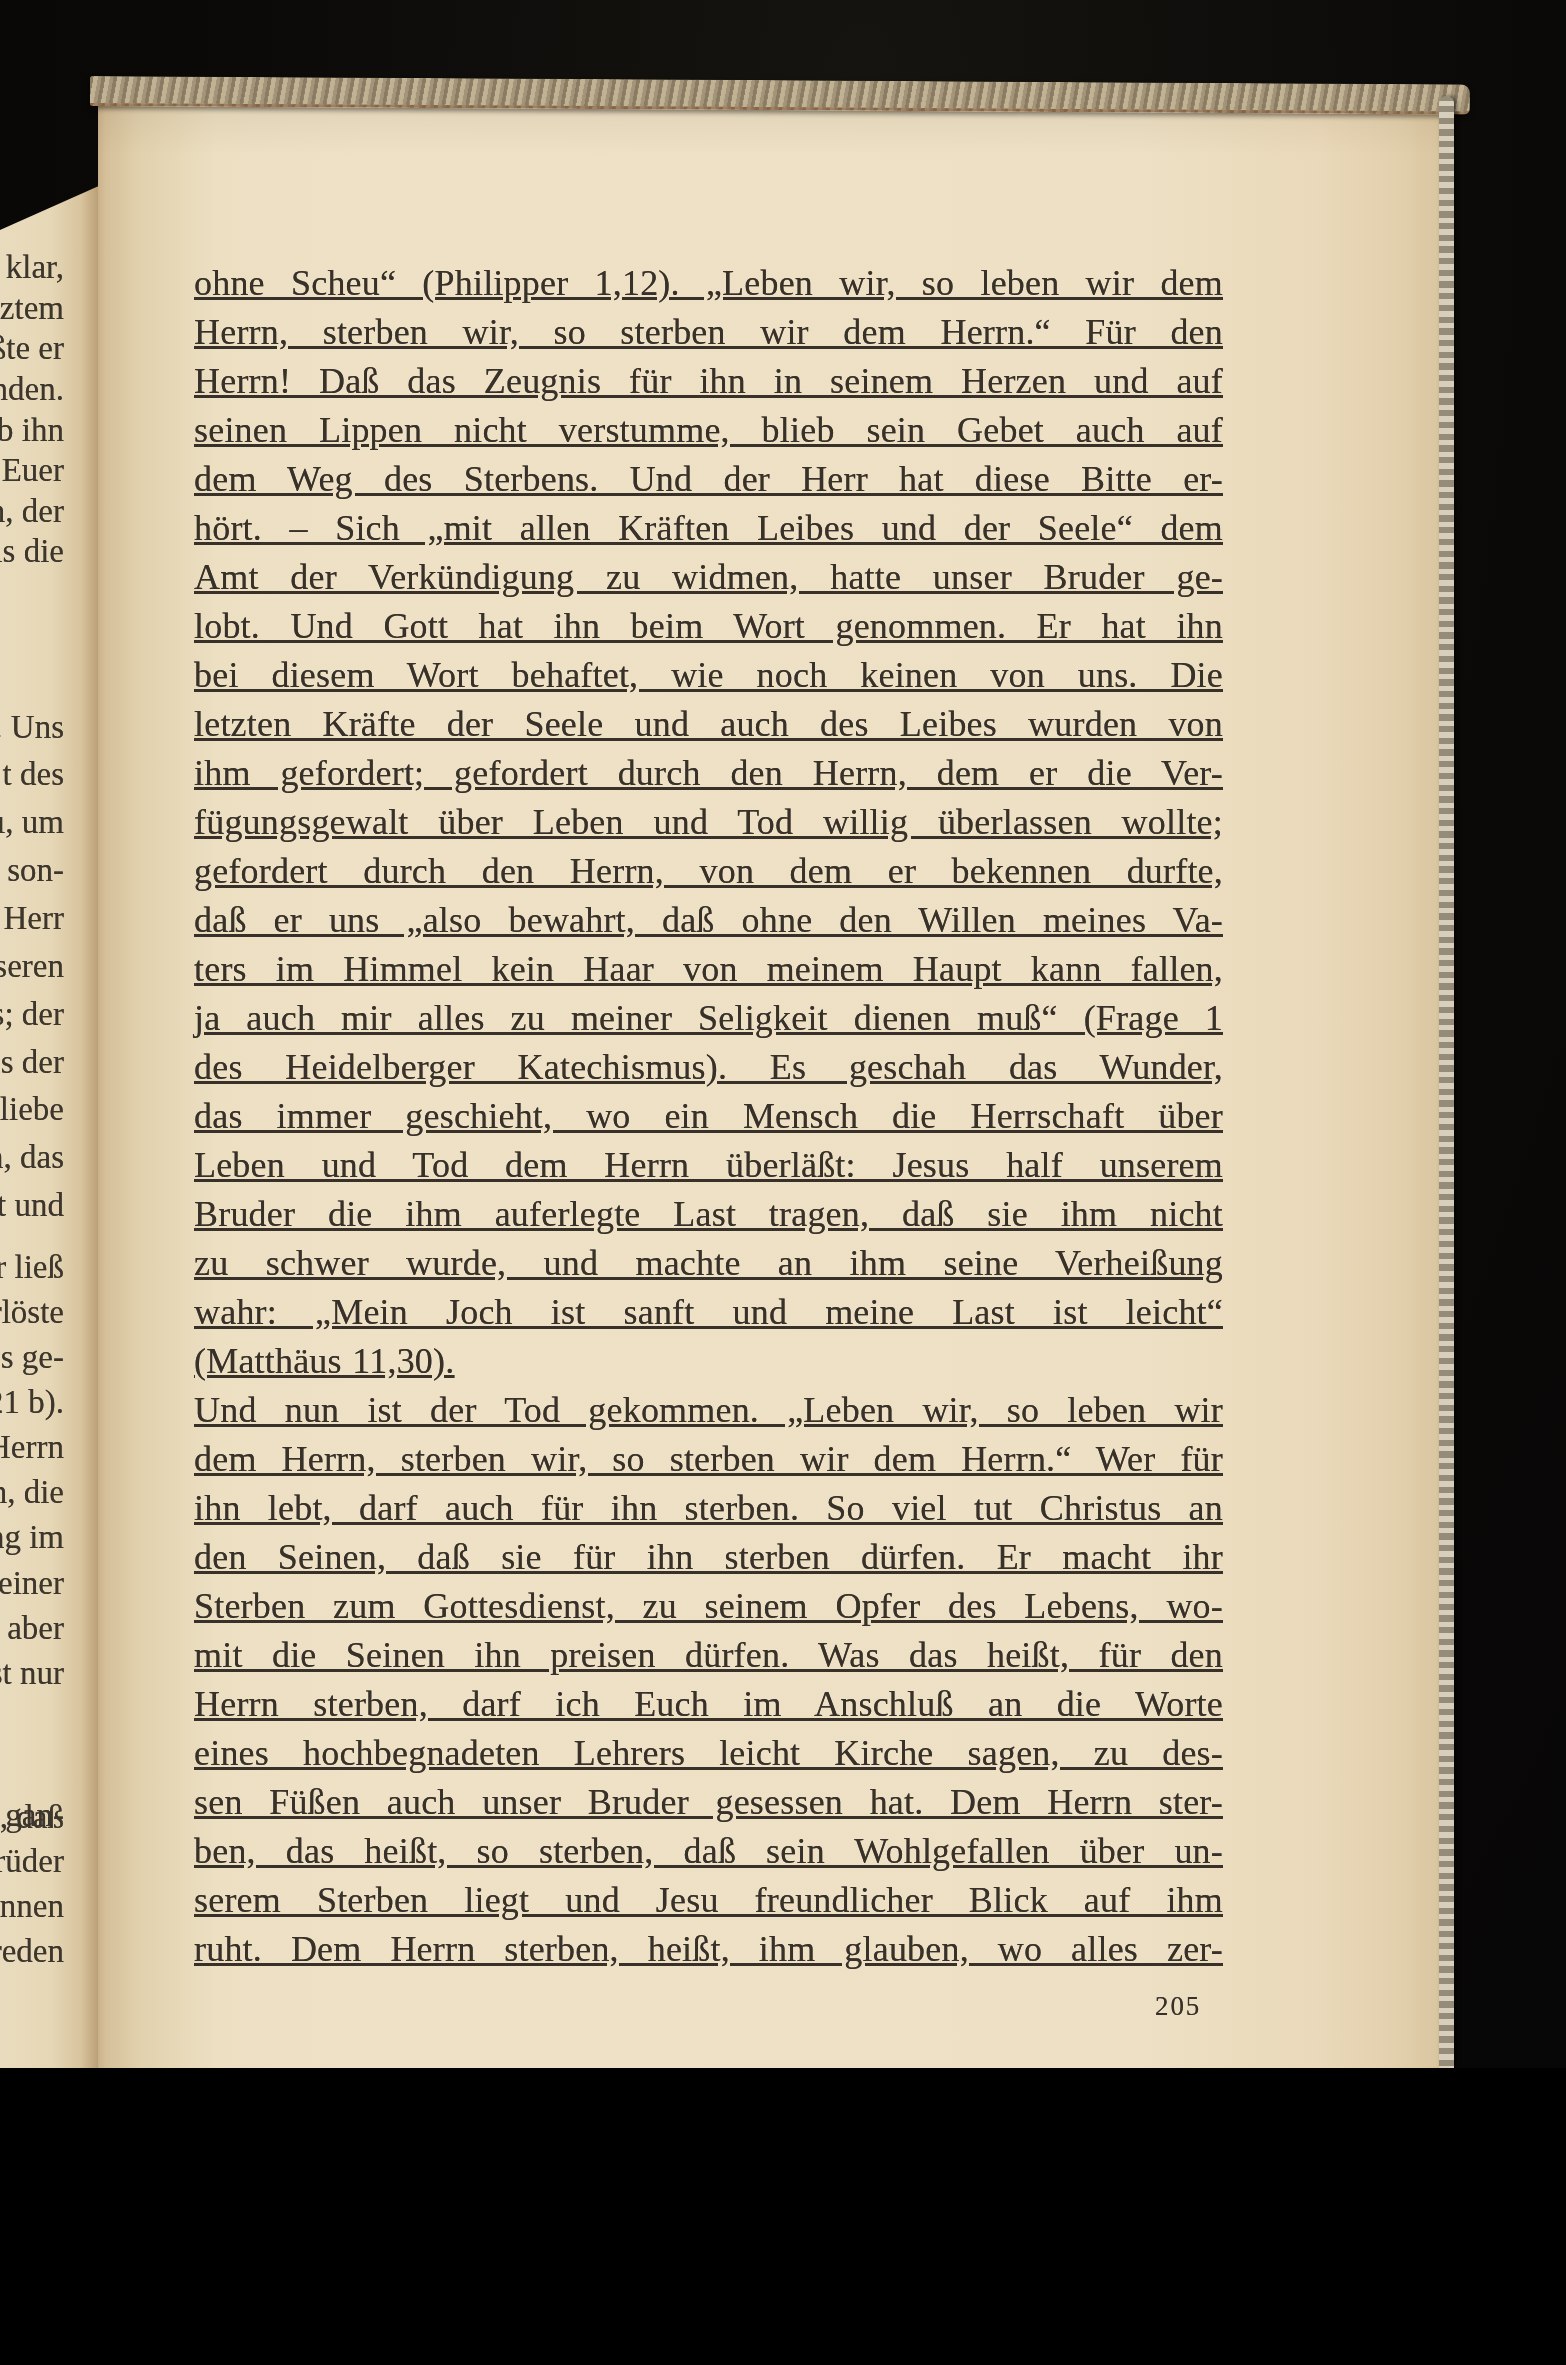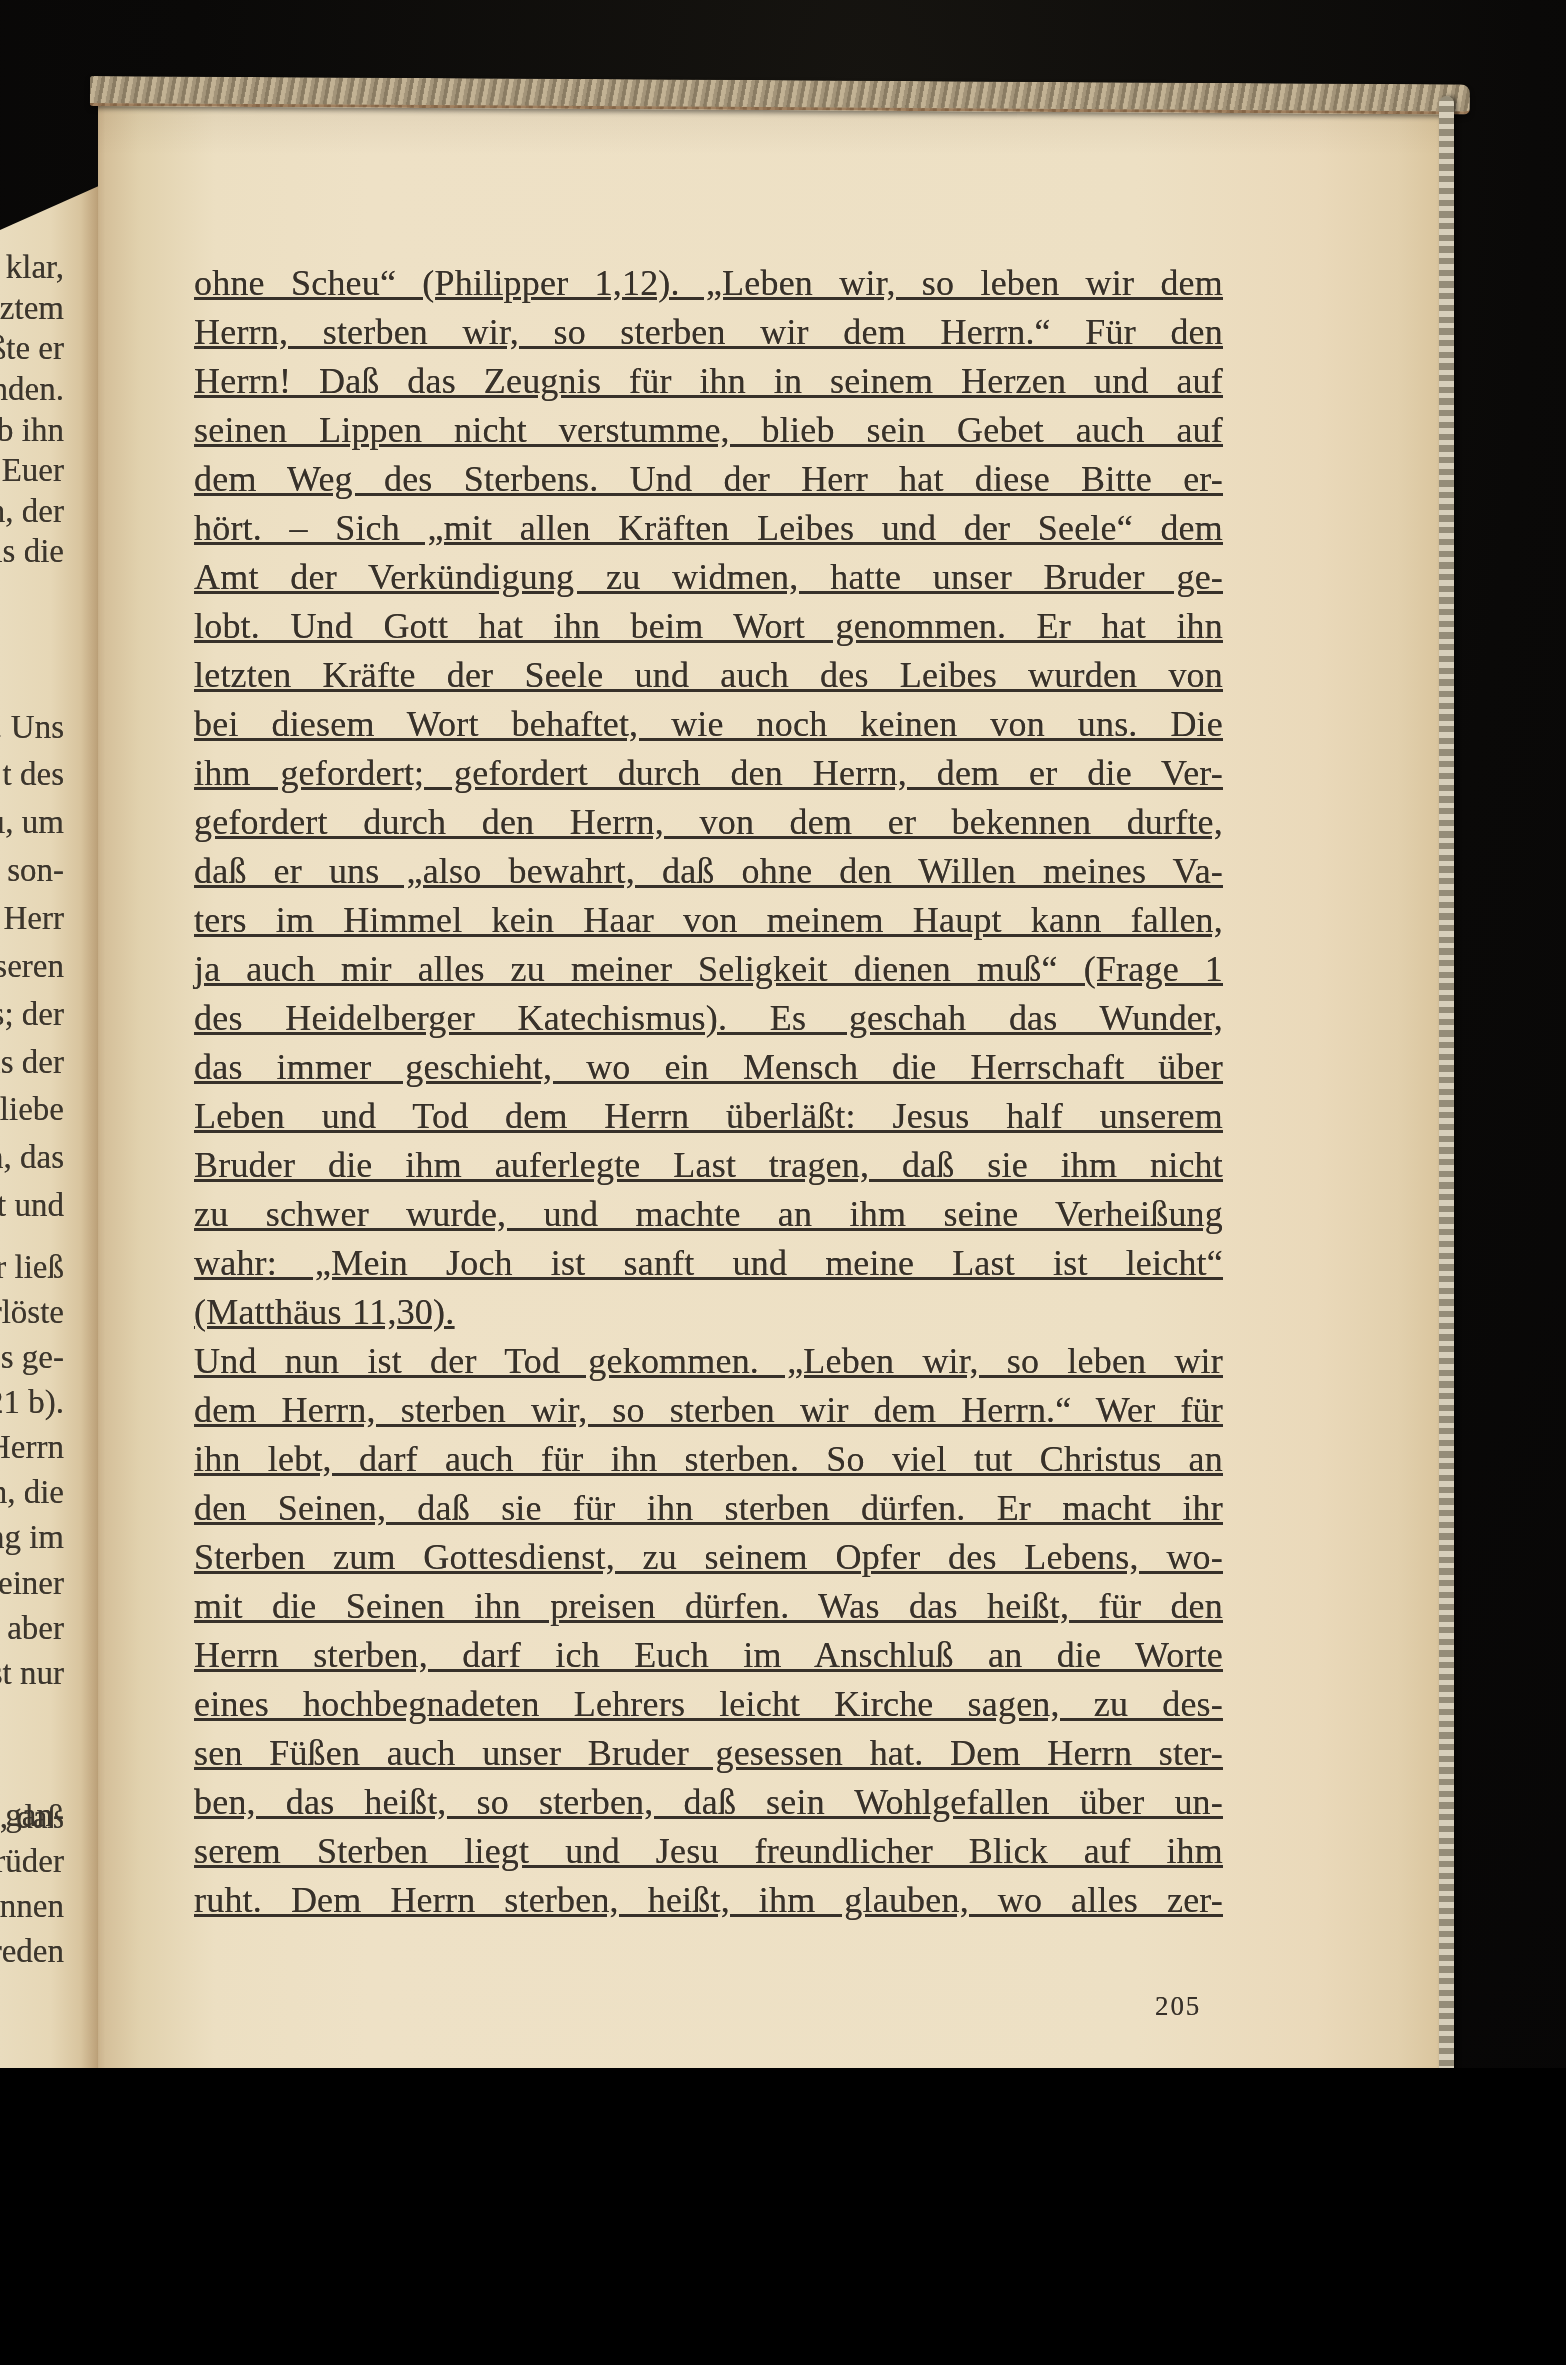--- a/index.html
+++ b/index.html
@@ -127,23 +127,24 @@
   <div class="page-text">
 
   <div class="text-line">ohne Scheu“ (Philipper 1,12). „Leben wir, so leben wir dem</div>
       <div class="text-line">Herrn, sterben wir, so sterben wir dem Herrn.“ Für den</div>
       <div class="text-line">Herrn! Daß das Zeugnis für ihn in seinem Herzen und auf</div>
       <div class="text-line">seinen Lippen nicht verstumme, blieb sein Gebet auch auf</div>
       <div class="text-line">dem Weg des Sterbens. Und der Herr hat diese Bitte er-</div>
       <div class="text-line">hört. – Sich „mit allen Kräften Leibes und der Seele“ dem</div>
       <div class="text-line">Amt der Verkündigung zu widmen, hatte unser Bruder ge-</div>
       <div class="text-line">lobt. Und Gott hat ihn beim Wort genommen. Er hat ihn</div>
+      <div class="text-line">bei diesem Wort behaftet, wie noch keinen von uns. Die</div>
       <div class="text-line">letzten Kräfte der Seele und auch des Leibes wurden von</div>
-      <div class="text-line">bei diesem Wort behaftet, wie noch keinen von uns. Die</div>
       <div class="text-line">ihm gefordert; gefordert durch den Herrn, dem er die Ver-</div>
+      <div class="text-line">fügungsgewalt über Leben und Tod willig überlassen wollte;</div>
       <div class="text-line">gefordert durch den Herrn, von dem er bekennen durfte,</div>
       <div class="text-line">daß er uns „also bewahrt, daß ohne den Willen meines Va-</div>
       <div class="text-line">ters im Himmel kein Haar von meinem Haupt kann fallen,</div>
       <div class="text-line">ja auch mir alles zu meiner Seligkeit dienen muß“ (Frage 1</div>
       <div class="text-line">des Heidelberger Katechismus). Es geschah das Wunder,</div>
       <div class="text-line">das immer geschieht, wo ein Mensch die Herrschaft über</div>
       <div class="text-line">Leben und Tod dem Herrn überläßt: Jesus half unserem</div>
       <div class="text-line">Bruder die ihm auferlegte Last tragen, daß sie ihm nicht</div>
       <div class="text-line">zu schwer wurde, und machte an ihm seine Verheißung</div>
       <div class="text-line">wahr: „Mein Joch ist sanft und meine Last ist leicht“</div>

